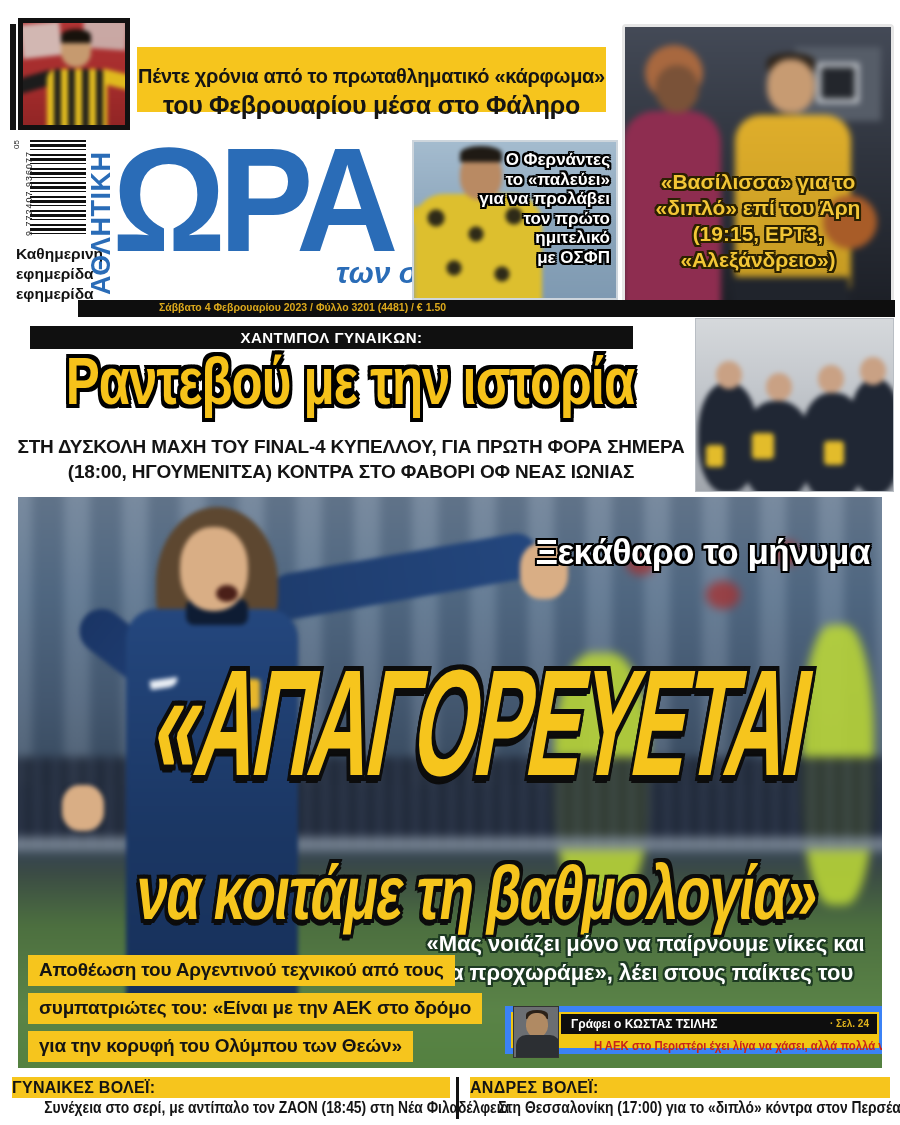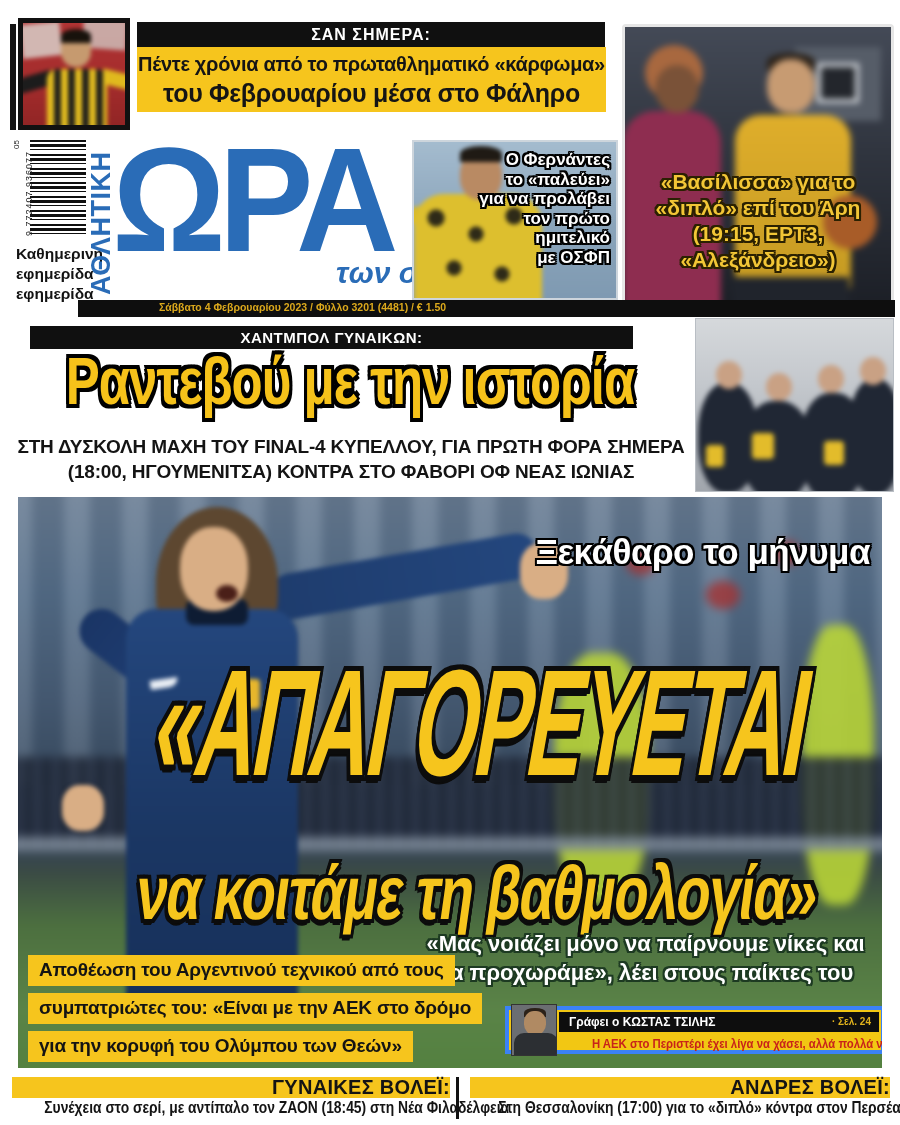--- a/index.html
+++ b/index.html
@@ -24,21 +24,21 @@
   .gk-white1 { left:4px; top:6px; width:40px; height:34px; background:#d8cfc9; opacity:.85; transform:rotate(-6deg); }
   .gk-white2 { left:66px; top:2px; width:44px; height:30px; background:#cfc6c0; opacity:.8; transform:rotate(4deg); }
   .gk-torso { left:30px; top:52px; width:60px; height:62px; border-radius:10px 10px 0 0; background:repeating-linear-gradient(90deg,#e9c11f 0 7px,#1c1c1c 7px 14px); }
   .gk-arm-l { left:-4px; top:58px; width:40px; height:15px; background:#1c1c1c; transform:rotate(-16deg); }
   .gk-arm-r { left:84px; top:56px; width:40px; height:15px; background:#e0b91e; transform:rotate(14deg); }
   .gk-head { left:44px; top:16px; width:30px; height:34px; background:#c69a6f; border-radius:45%; }
   .gk-hair { left:44px; top:12px; width:30px; height:14px; background:#18120c; border-radius:50% 50% 0 0; }
 
   .san-bar { left:137px; top:22px; width:468px; height:25px; background:#101010; color:#fff;
     font-size:16px; font-weight:700; letter-spacing:1px; text-align:center; line-height:25px; }
-  .top-yellow { left:137px; top:47px; width:469px; height:65px; background:#f6c51d; text-align:center; padding-top:3px; }
+  .top-yellow { left:137px; top:47px; width:469px; height:65px; background:#f6c51d; text-align:center; padding-top:15px; }
   .top-yellow .l1 { font-size:20px; font-weight:800; color:#151515; line-height:28px; letter-spacing:-0.3px; }
   .top-yellow .l2 { font-size:25px; font-weight:800; color:#151515; line-height:30px; letter-spacing:-0.3px; }
 
   
   .bk-photo { left:622px; top:24px; width:272px; height:286px; border:3px solid #e6e6e6; border-radius:4px;
     overflow:hidden; background:#262a33; }
   .bk-scene { position:absolute; inset:-8px; filter:blur(3px); background:linear-gradient(180deg,#454b58 0%,#30353f 45%,#1b1e25 100%); }
   .bk-board { left:178px; top:28px; width:86px; height:74px; background:#565d68; }
   .bk-board-in { left:200px; top:44px; width:42px; height:40px; background:#23262c; border:4px solid #cfd3d8; }
   .bk-pl-l { left:6px; top:92px; width:98px; height:200px; background:#8e2d50; border-radius:32px 32px 8px 8px; }
@@ -125,36 +125,36 @@
   .mp-h2 span { display:inline-block; font-size:76px; font-weight:900; color:#f6c51d;
     letter-spacing:-2px; transform:skewX(-8deg) scaleX(0.74); white-space:nowrap; }
   .mp-rquote { left:400px; top:432px; width:455px; text-align:center; color:#fff;
     font-size:22px; font-weight:800; line-height:29px; }
   .mp-rquote .owg { text-shadow:-2px -2px 0 #1d3a22,2px -2px 0 #1d3a22,-2px 2px 0 #1d3a22,2px 2px 0 #1d3a22,-2px 0 0 #1d3a22,2px 0 0 #1d3a22,0 -2px 0 #1d3a22,0 2px 0 #1d3a22; }
   .mp-lbars { left:10px; top:458px; }
   .mp-lbars .bar { display:table; background:#f6c51d; color:#141414; font-size:19px; font-weight:800;
     padding:4px 11px 5px; margin-bottom:7px; letter-spacing:-0.2px; }
 
   
-  .col-strip { left:487px; top:509px; width:380px; height:48px; background:#f2c713; border:4px solid #3b82f6; }
+  .col-strip { left:487px; top:509px; width:380px; height:48px; background:#f2c713; border:6px solid #3b82f6; }
   .col-photo { position:absolute; left:2px; top:-6px; width:46px; height:52px; background:#6b6e72; overflow:hidden; border:1px solid #333; }
   .col-head { position:absolute; left:12px; top:6px; width:22px; height:24px; background:#b08a63; border-radius:45%; }
   .col-hairc { position:absolute; left:12px; top:3px; width:22px; height:9px; background:#2b2118; border-radius:50% 50% 0 0; }
   .col-jacket { position:absolute; left:2px; top:28px; width:44px; height:24px; background:#2c2f33; border-radius:10px 10px 0 0; }
   .col-black { position:absolute; left:50px; top:2px; right:2px; height:20px; background:#0e0e0e;
     color:#fff; font-size:12px; font-weight:700; line-height:20px; padding-left:10px; }
   .col-ref { position:absolute; right:8px; top:0; color:#e0b21c; font-size:10px; font-weight:700; }
   .col-quote { position:absolute; left:50px; top:24px; right:2px; text-align:center; }
   .col-quote span { display:inline-block; color:#c8231a; font-size:13.5px; font-weight:800;
     transform:scaleX(0.84); transform-origin:center; white-space:nowrap; }
 
   
   .bot-div { left:456px; top:1077px; width:3px; height:42px; background:#111; }
-  .bot-kicker { height:21px; background:#f6c51d; color:#141414; font-size:20px; font-weight:800;
-    text-align:right; line-height:21px; letter-spacing:0.3px; }
+  .bot-kicker { height:21px; background:#f6c51d; color:#141414; font-size:16px; font-weight:800;
+    text-align:left; line-height:21px; letter-spacing:0.3px; }
   .bk-l { left:12px; top:1077px; width:438px; }
   .bk-r { left:470px; top:1077px; width:420px; }
   .bot-text { top:1098px; text-align:center; color:#141414; }
   .bot-text span { display:inline-block; font-size:16.5px; font-weight:800; white-space:nowrap; transform:scaleX(0.84); transform-origin:center; }
   .bt-l { left:0px; width:455px; }
   .bt-r { left:460px; width:436px; }
 </style>
 </head>
 <body>
 
@@ -166,21 +166,20 @@
       <div class="abs gk-white1"></div>
         <div class="abs gk-white2"></div>
       <div class="abs gk-arm-l"></div>
         <div class="abs gk-arm-r"></div>
       <div class="abs gk-torso"></div>
       <div class="abs gk-head"></div>
         <div class="abs gk-hair"></div>
     </div>
   </div>
 
-  <div class="abs san-bar">ΣΑΝ ΣΗΜΕΡΑ:</div>
   <div class="abs top-yellow">
     <div class="l1">Πέντε χρόνια από το πρωταθληματικό «κάρφωμα»</div>
     <div class="l2">του Φεβρουαρίου μέσα στο Φάληρο</div>
   </div>
 
   <div class="abs bk-photo">
     <div class="bk-scene">
       <div class="abs bk-board"></div>
         <div class="abs bk-board-in"></div>
       <div class="abs bk-pl-l"></div>

